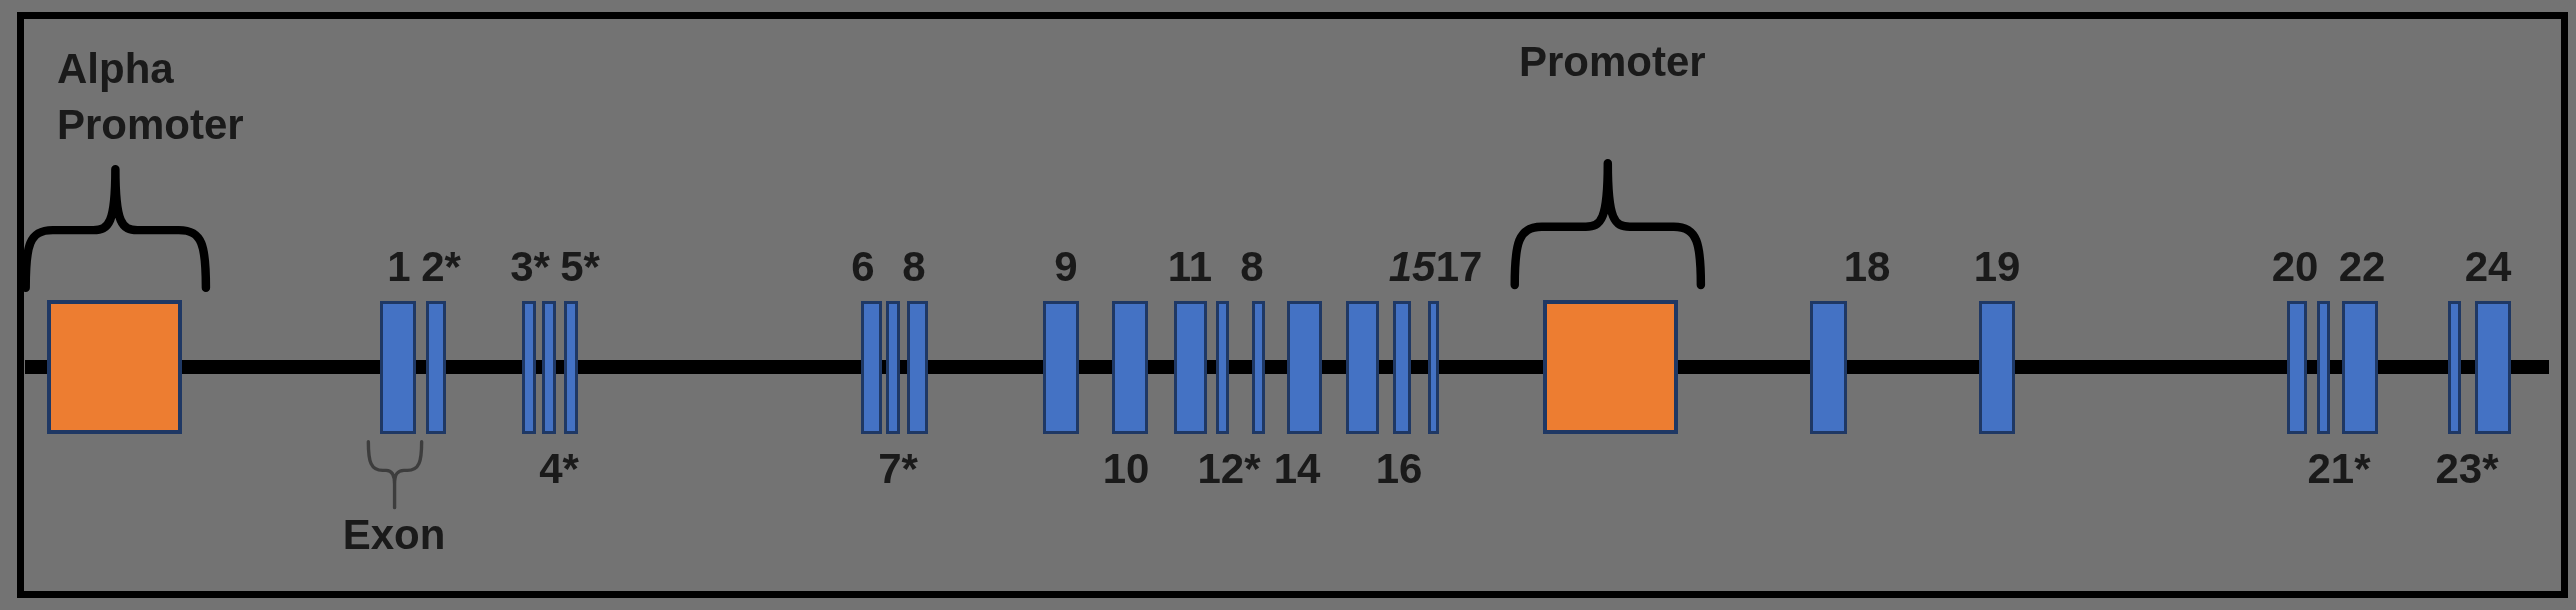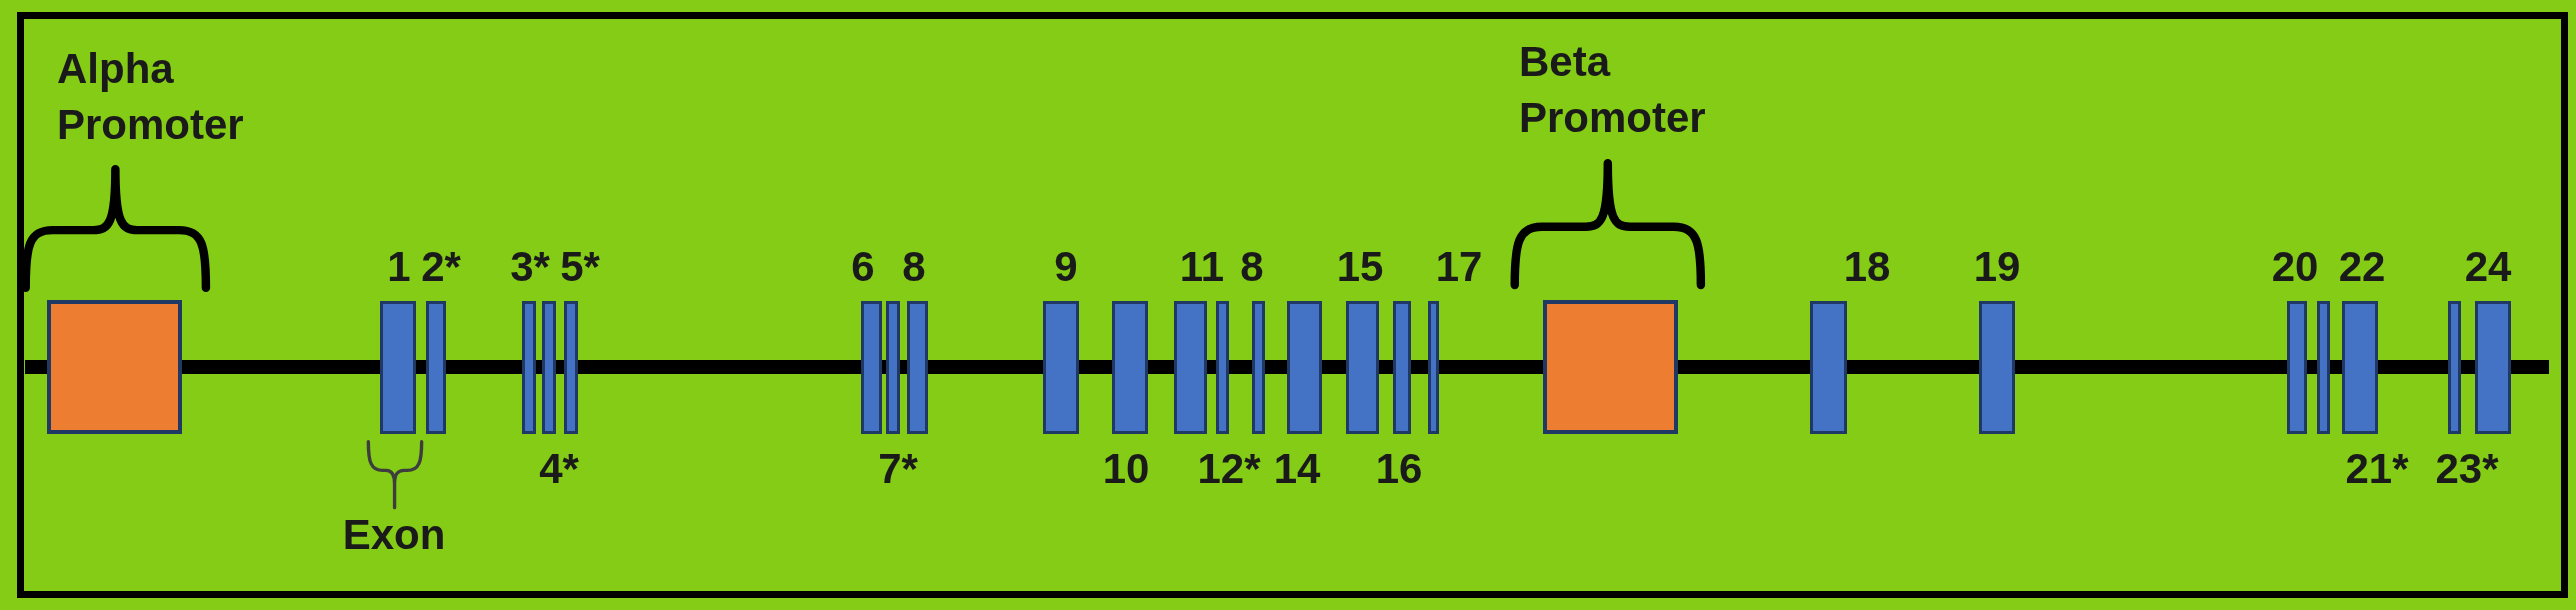--- a/index.html
+++ b/index.html
@@ -1,20 +1,20 @@
 <!DOCTYPE html>
 <html style="font-size:13.5px"><head>
 <meta charset="utf-8">
 <style>
   html, body { margin: 0; padding: 0; background: #ffffff; }
   .stage {
     position: relative;
     width: 2576px;
     height: 610px;
-    background: #84cc16;
+    background: #737373;
     font-family: "Liberation Sans", sans-serif;
     overflow: hidden;
   }
   * { box-sizing: border-box; }
 
   .frame {
     position: absolute;
     left: 17px; top: 12px;
     width: 2551px; height: 586px;
     border: 7.6px solid #000000;
@@ -96,21 +96,20 @@
   <div class="gene-line"></div>
 
   <div class="promoter-box alpha"></div>
   <div class="promoter-box beta"></div>
 
   <div class="promoter-label alpha">
     <span>Alpha</span>
     <span>Promoter</span>
   </div>
   <div class="promoter-label beta">
-    <span>Beta</span>
     <span>Promoter</span>
   </div>
 
   <svg class="overlay" viewBox="0 0 3044 721">
     <path d="M 30 340 C 30 290 34 272 62 272 L 110 272 C 128 272 136 264 136 200 C 136 264 144 272 162 272 L 211 272 C 239 272 243 290 243 340" fill="none" stroke="#000000" stroke-width="10" stroke-linecap="round" stroke-linejoin="round"></path>
     <path d="M 1790 337 C 1790 288 1794 268 1822 268 L 1874 268 C 1892 268 1900 260 1900 193 C 1900 260 1908 268 1926 268 L 1978 268 C 2006 268 2010 288 2010 337" fill="none" stroke="#000000" stroke-width="10" stroke-linecap="round" stroke-linejoin="round"></path>
     <path d="M 435 522 C 435 546 438 556 452 556 L 456 556 C 463 556 466 561 466 572 L 466 600 M 498 522 C 498 546 495 556 481 556 L 477 556 C 469 556 466 561 466 572" fill="none" stroke="#3d3d3d" stroke-width="4" stroke-linecap="round" stroke-linejoin="round"></path>
   </svg>
 
   <div id="exons">
@@ -128,41 +127,41 @@
       <div class="exon-label above" style="left: 863px;">6</div>
       <div class="exon-box" style="left: 886px; width: 13.5px;"></div>
       <div class="exon-label below" style="left: 898px;">7*</div>
       <div class="exon-box" style="left: 907px; width: 21px;"></div>
       <div class="exon-label above" style="left: 914px;">8</div>
       <div class="exon-box" style="left: 1043px; width: 36px;"></div>
       <div class="exon-label above" style="left: 1066px;">9</div>
       <div class="exon-box" style="left: 1112px; width: 36px;"></div>
       <div class="exon-label below" style="left: 1126px; text-align: right;">10</div>
       <div class="exon-box" style="left: 1174px; width: 33px;"></div>
-      <div class="exon-label above" style="left: 1190px; margin-left: 12px;">11</div>
+      <div class="exon-label above" style="left: 1190px;">11</div>
       <div class="exon-box" style="left: 1216px; width: 12.7px;"></div>
       <div class="exon-label below" style="left: 1229px;">12*</div>
       <div class="exon-box" style="left: 1252px; width: 12.7px;"></div>
       <div class="exon-label above" style="left: 1252px;">8</div>
       <div class="exon-box" style="left: 1287px; width: 35px;"></div>
       <div class="exon-label below" style="left: 1297px; text-align: right;">14</div>
       <div class="exon-box" style="left: 1346px; width: 33px;"></div>
-      <div class="exon-label above" style="left: 1360px;">15</div>
+      <div class="exon-label above" style="left: 1412px; font-style: italic;">15</div>
       <div class="exon-box" style="left: 1393px; width: 18px;"></div>
       <div class="exon-label below" style="left: 1399px;">16</div>
       <div class="exon-box" style="left: 1428px; width: 11px;"></div>
       <div class="exon-label above" style="left: 1435px; margin-left: 24px;">17</div>
       <div class="exon-box" style="left: 1810px; width: 37px;"></div>
       <div class="exon-label above" style="left: 1829px; margin-left: 38px;">18</div>
       <div class="exon-box" style="left: 1979px; width: 36px;"></div>
       <div class="exon-label above" style="left: 1997px;">19</div>
       <div class="exon-box" style="left: 2287px; width: 20.3px;"></div>
       <div class="exon-label above" style="left: 2295px;">20</div>
       <div class="exon-box" style="left: 2317px; width: 12.7px;"></div>
-      <div class="exon-label below" style="left: 2339px; margin-left: 38px;">21*</div>
+      <div class="exon-label below" style="left: 2339px;">21*</div>
       <div class="exon-box" style="left: 2342px; width: 36px;"></div>
       <div class="exon-label above" style="left: 2362px;">22</div>
       <div class="exon-box" style="left: 2448px; width: 12.7px;"></div>
       <div class="exon-label below" style="left: 2467px;">23*</div>
       <div class="exon-box" style="left: 2475px; width: 36px;"></div>
       <div class="exon-label above" style="left: 2488px;">24</div>
     </div>
 
   <div class="exon-annotation-label">Exon</div>
 

